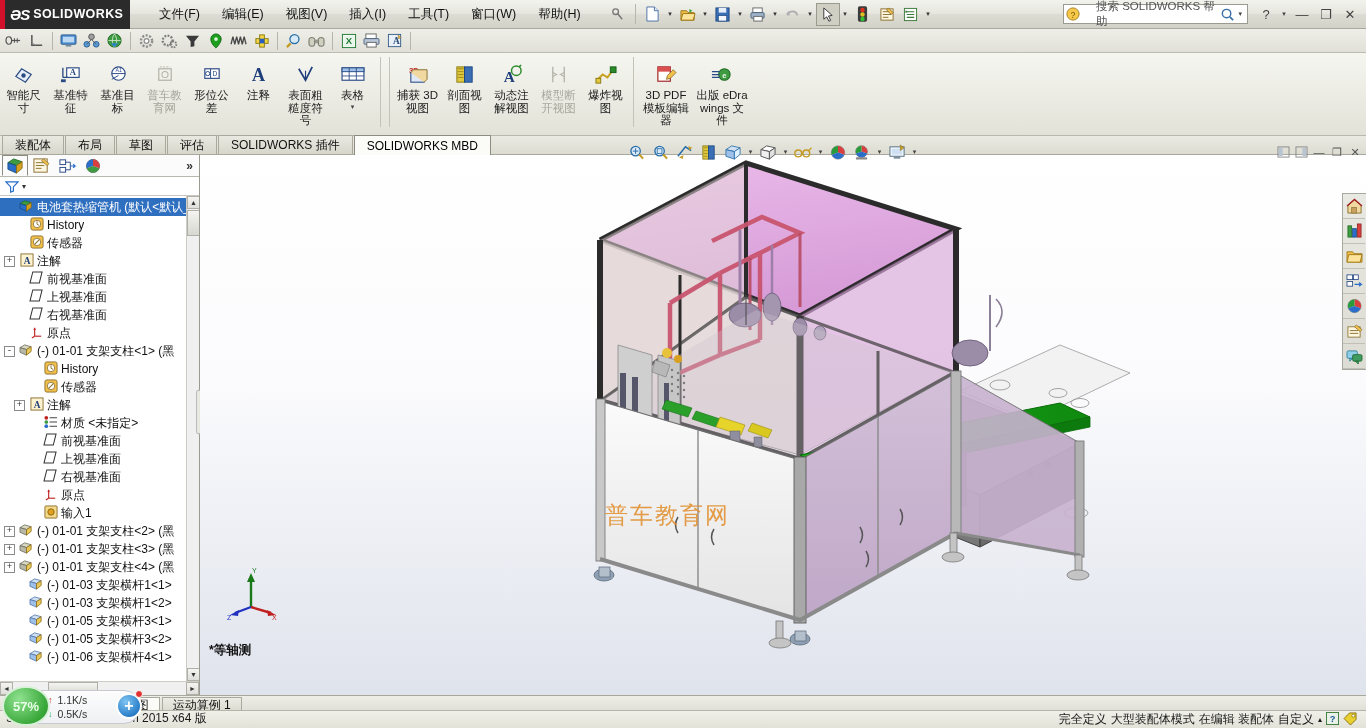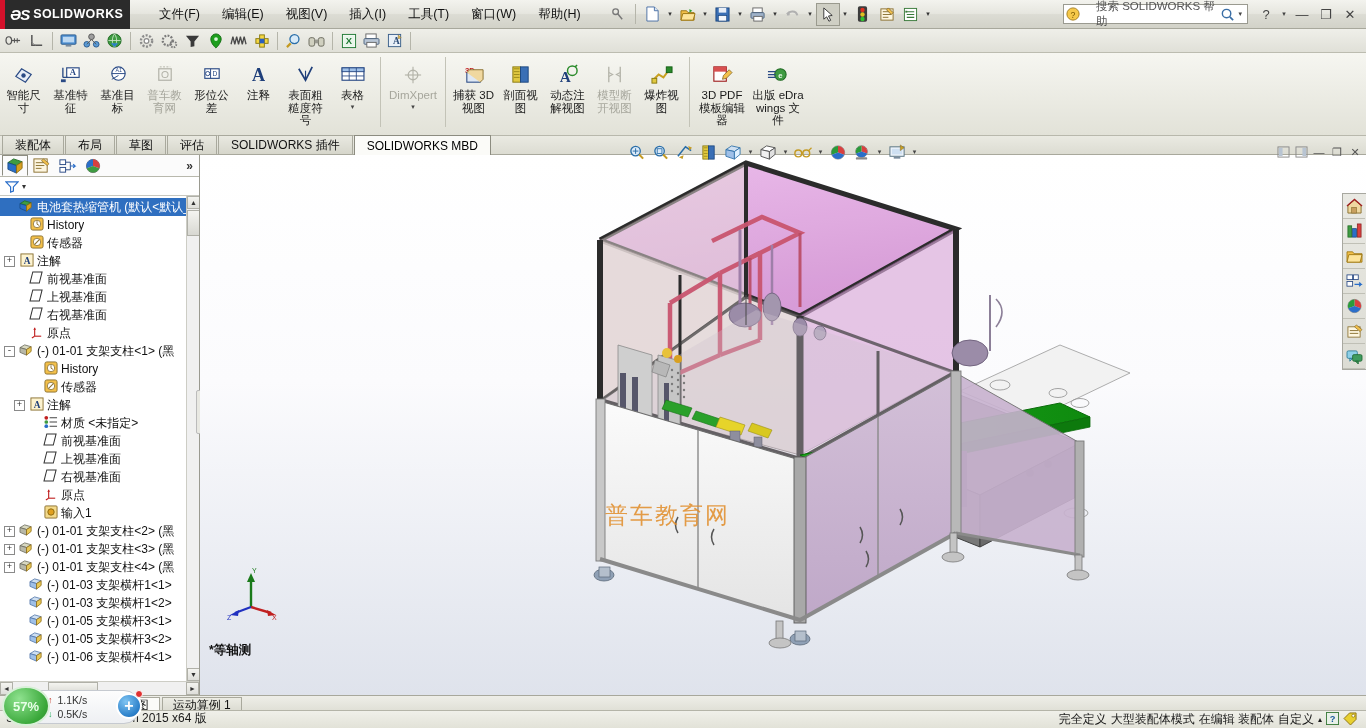--- a/index.html
+++ b/index.html
@@ -630,33 +630,20 @@
               <line x1="2" y1="11.5" x2="25" y2="11.5" stroke="#2a4a85" stroke-width="0.9"></line>
             </svg>
         </span>
         <span class="rlabel">表格</span>
         <span class="rdrop">▾</span>
       </div>
     </div>
 
     <div class="rsep"></div>
 
-    <div class="rgroup">
-      <div class="ritem wide dis">
-        <span class="glyph">
-          <svg width="22" height="22" viewBox="0 0 23 23">
-              <circle cx="11.5" cy="11.5" r="5" fill="none" stroke="#b4b4aa" stroke-width="1.4"></circle>
-              <line x1="11.5" y1="3" x2="11.5" y2="20" stroke="#b4b4aa" stroke-width="1.2"></line>
-              <line x1="3" y1="11.5" x2="20" y2="11.5" stroke="#b4b4aa" stroke-width="1.2"></line>
-            </svg>
-        </span>
-        <span class="rlabel">DimXpert</span>
-        <span class="rdrop">▾</span>
-      </div>
-    </div>
 
     <div class="rsep"></div>
 
     <div class="rgroup">
       <div class="ritem">
         <span class="glyph">
           <svg width="24" height="22" viewBox="0 0 25 23">
               <text x="3" y="9" font-size="8" fill="#c02020" font-family="Liberation Sans" font-weight="bold">3D</text>
               <rect x="5" y="9" width="14" height="10" fill="#dfe8f4" stroke="#2a4a85" stroke-width="1.1"></rect>
               <path d="M5 9l3-3h14v10l-3 3" fill="#f0d8a0" stroke="#8a7030" stroke-width="1"></path>

